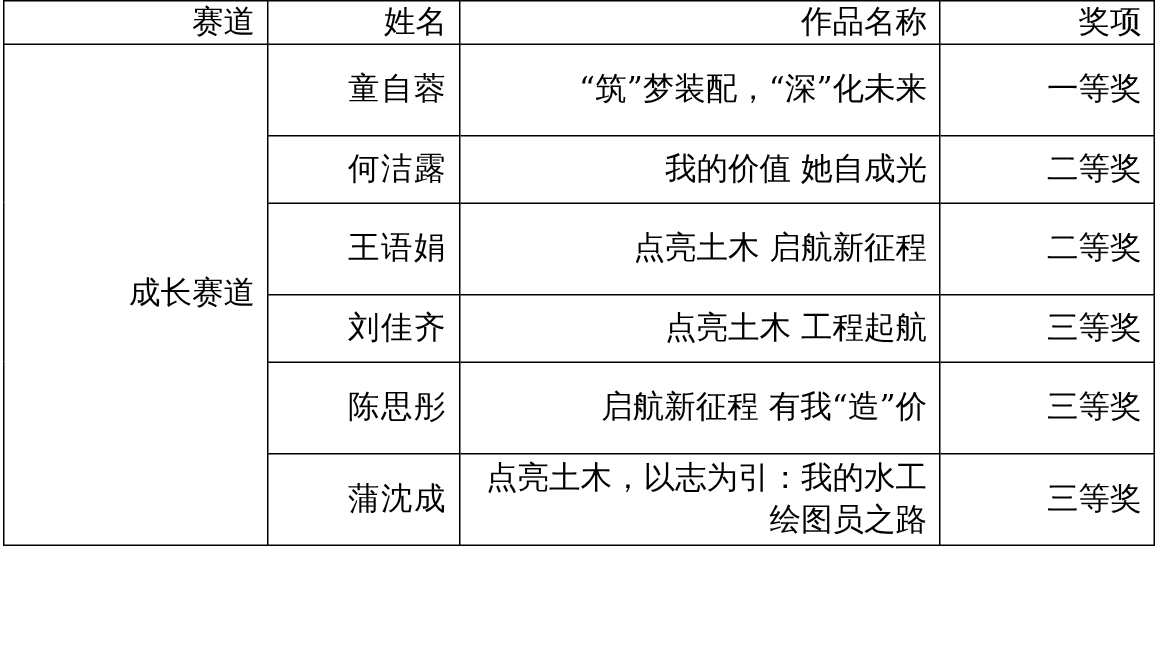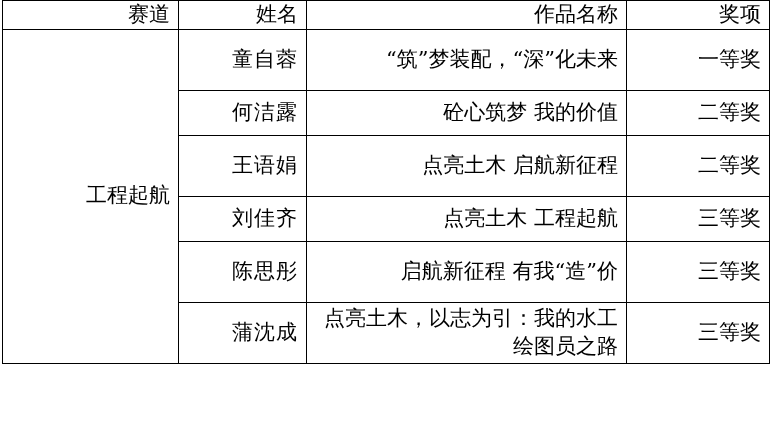--- a/index.html
+++ b/index.html
@@ -92,28 +92,28 @@
     <thead>
       <tr>
         <th class="h-track">赛道</th>
         <th class="h-name">姓名</th>
         <th class="h-work">作品名称</th>
         <th class="h-award">奖项</th>
       </tr>
     </thead>
     <tbody>
       <tr class="r-1">
-        <td class="track-cell" rowspan="6">工程起航</td>
+        <td class="track-cell" rowspan="6">成长赛道</td>
         <td class="name-cell">童自蓉</td>
         <td class="work-cell">“筑”梦装配，“深”化未来</td>
         <td class="award-cell">一等奖</td>
       </tr>
       <tr class="r-2">
         <td class="name-cell">何洁露</td>
-        <td class="work-cell">砼心筑梦 我的价值</td>
+        <td class="work-cell">我的价值 她自成光</td>
         <td class="award-cell">二等奖</td>
       </tr>
       <tr class="r-3">
         <td class="name-cell">王语娟</td>
         <td class="work-cell">点亮土木 启航新征程</td>
         <td class="award-cell">二等奖</td>
       </tr>
       <tr class="r-4">
         <td class="name-cell">刘佳齐</td>
         <td class="work-cell">点亮土木 工程起航</td>

